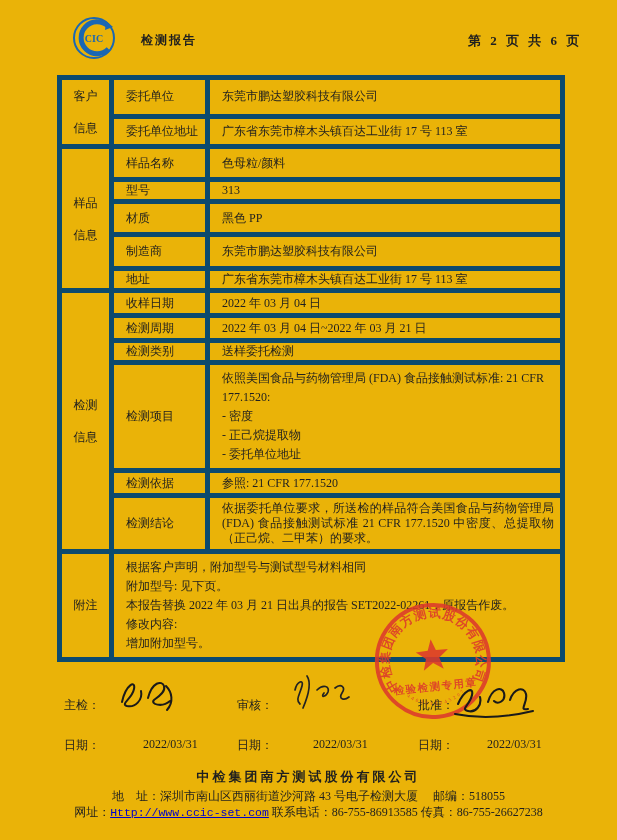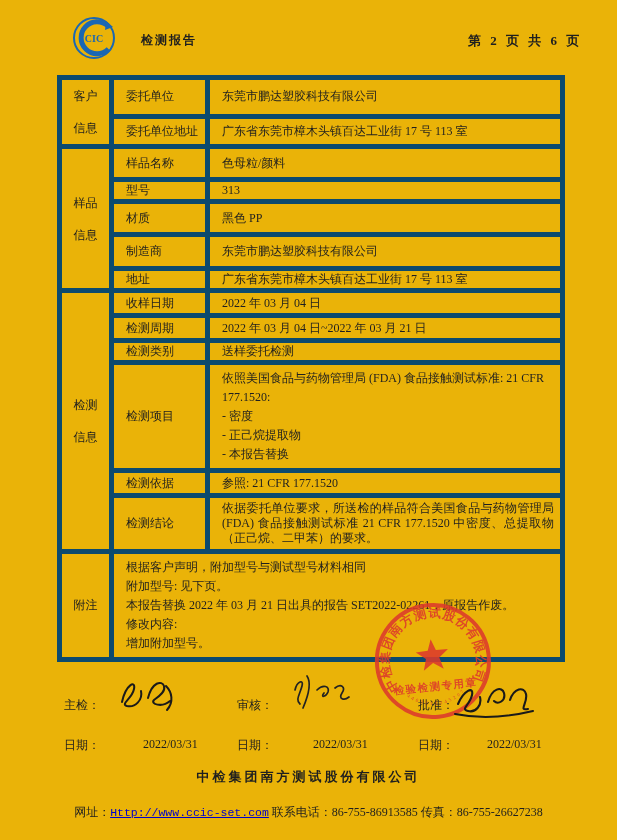--- a/index.html
+++ b/index.html
@@ -117,21 +117,21 @@
       <td class="lbl">检测类别</td>
       <td class="val">送样委托检测</td>
     </tr>
     <tr style="height:95px">
       <td class="lbl">检测项目</td>
       <td class="val multi">
         <div class="line19">依照美国食品与药物管理局 (FDA) 食品接触测试标准: 21 CFR</div>
         <div class="line19">177.1520:</div>
         <div class="line19">- 密度</div>
         <div class="line19">- 正己烷提取物</div>
-        <div class="line19">- 本报告替换</div>
+        <div class="line19">- 委托单位地址</div>
       </td>
     </tr>
     <tr style="height:25px">
       <td class="lbl">检测依据</td>
       <td class="val">参照: 21 CFR 177.1520</td>
     </tr>
     <tr style="height:46px">
       <td class="lbl">检测结论</td>
       <td class="val concl">依据委托单位要求，所送检的样品符合美国食品与药物管理局 (FDA) 食品接触测试标准 21 CFR 177.1520 中密度、总提取物（正己烷、二甲苯）的要求。</td>
     </tr>
@@ -179,17 +179,18 @@
   </svg>
 
   <div class="abs" style="left:64px;  top:737px;">日期：</div>
   <div class="abs" style="left:143px; top:737px;">2022/03/31</div>
   <div class="abs" style="left:237px; top:737px;">日期：</div>
   <div class="abs" style="left:313px; top:737px;">2022/03/31</div>
   <div class="abs" style="left:418px; top:737px;">日期：</div>
   <div class="abs" style="left:487px; top:737px;">2022/03/31</div>
 
   <div class="foot foot-co abs">中检集团南方测试股份有限公司</div>
+  <div class="foot foot-addr abs">地　址：深圳市南山区西丽街道沙河路 43 号电子检测大厦　 邮编：518055</div>
   <div class="foot foot-net abs">
     <span>网址：</span><a href="#" class="url">Http://www.ccic-set.com</a><span> 联系电话：</span><span>86-755-86913585</span><span> 传真：</span><span>86-755-26627238</span>
   </div>
 
 </div>
 
 </body></html>

